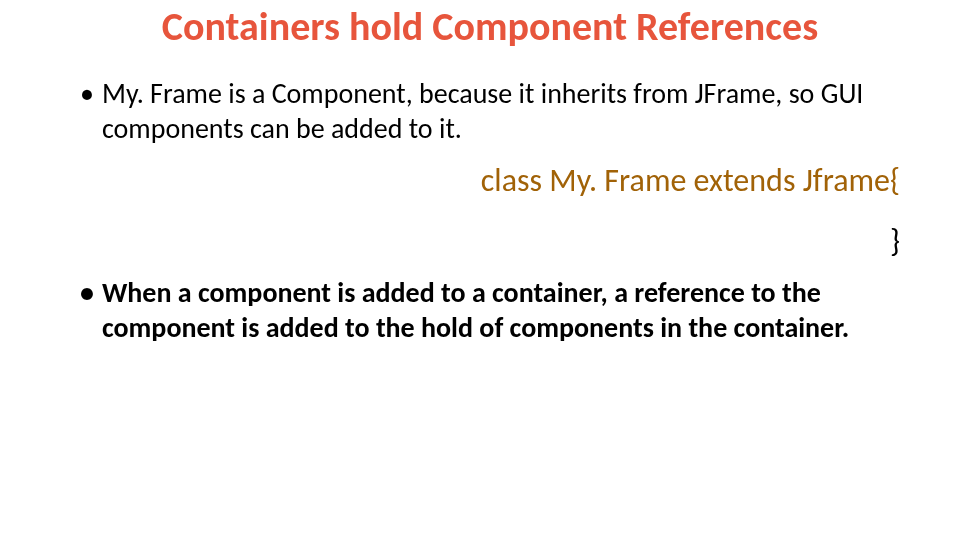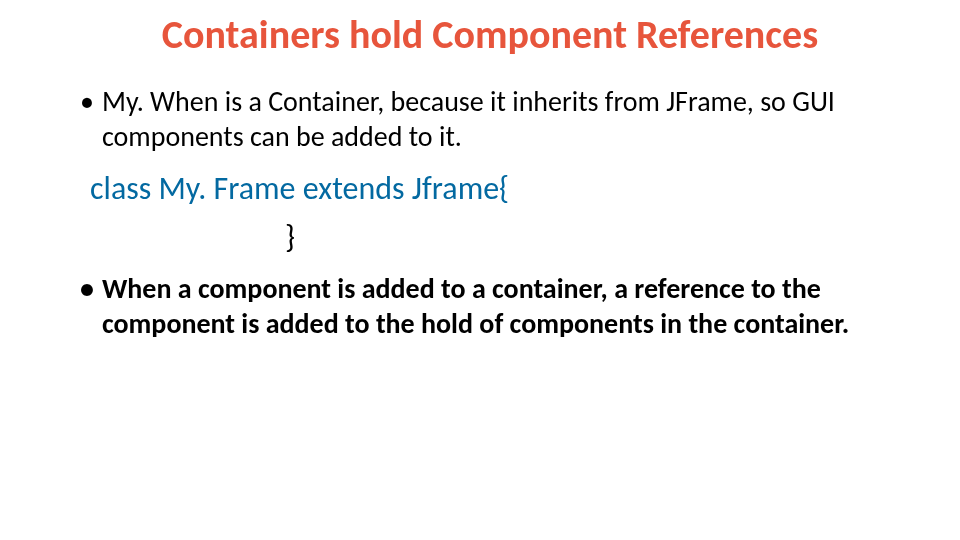--- a/index.html
+++ b/index.html
@@ -5,23 +5,24 @@
     body {
       margin: 0;
       padding: 0;
       width: 960px;
       height: 540px;
       font-family: Calibri, Arial, sans-serif;
       background: white;
       box-sizing: border-box;
     }
     .slide {
-      padding: 12px 60px 0 80px;
+      padding: 4px 60px 0 80px;
       display: flex;
       flex-direction: column;
+      align-items: flex-end;
     }
     .title {
       color: #E7553C;
       font-weight: bold;
       font-size: 40px;
       text-align: center;
       line-height: 1.15;
       margin: 0 auto 26px auto;
       max-width: 780px;
     }
@@ -39,41 +40,41 @@
     }
     .bullet .text {
       flex: 1;
     }
     .bullet.bold {
       font-weight: bold;
     }
     .code {
       margin-left: 10px;
       font-size: 32px;
-      color: #0369a1;
+      color: #a16207;
       margin-top: 8px;
-      margin-bottom: 8px;
+      margin-bottom: 20px;
       line-height: 1.3;
     }
     .code-close {
       margin-left: 205px;
       font-size: 32px;
       color: #000;
       margin-bottom: 14px;
     }
   </style>
 </head>
 <body>
 
 <div class="slide">
   <div class="title">Containers hold Component References</div>
 
   <div class="bullet">
     <span class="dot">•</span>
-    <span class="text">My. When is a Container, because it inherits from JFrame, so GUI components can be added to it.</span>
+    <span class="text">My. Frame is a Component, because it inherits from JFrame, so GUI components can be added to it.</span>
   </div>
 
   <div class="code">class My. Frame extends Jframe{</div>
   <div class="code-close">}</div>
 
   <div class="bullet bold">
     <span class="dot">•</span>
     <span class="text">When a component is added to a container, a reference to the component is added to the hold of components in the container.</span>
   </div>
 </div>

